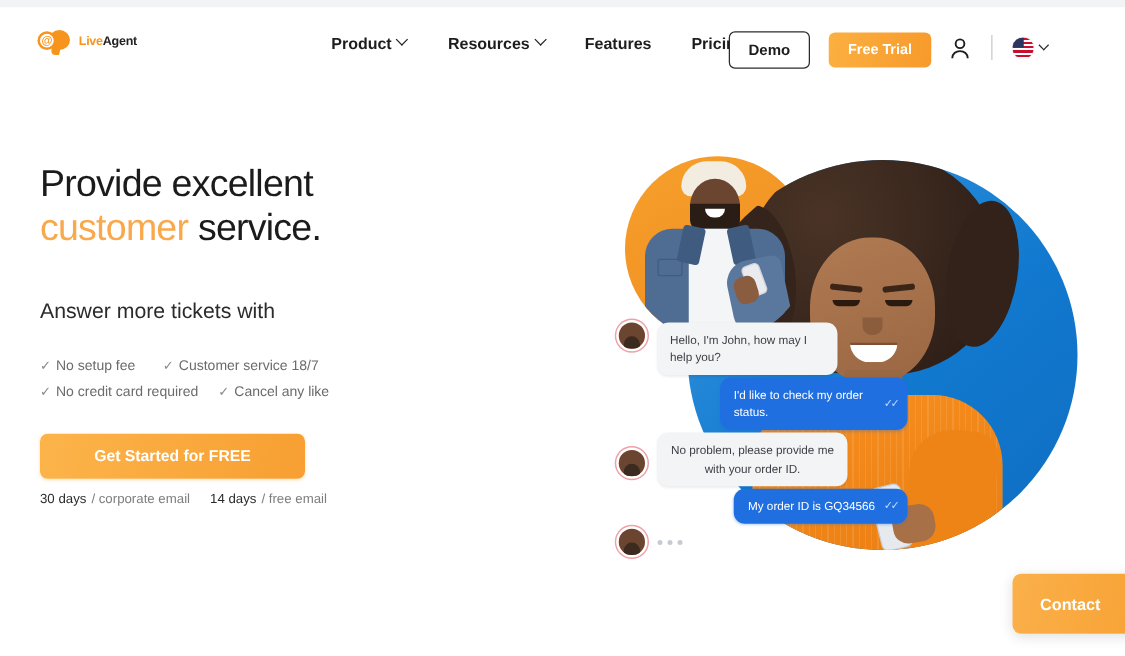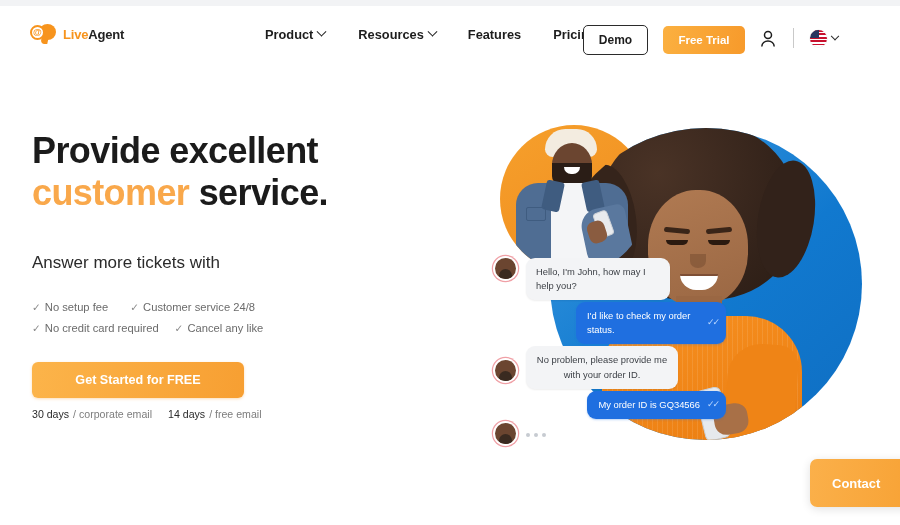--- a/index.html
+++ b/index.html
@@ -78,21 +78,21 @@
     background: #ffffff;
     display: flex;
     align-items: center;
     justify-content: center;
     font-size: 9px;
     font-weight: 700;
     color: #f7941d;
     line-height: 1;
   }
   .logo-text {
-    font-size: 13px;
+    font-size: 10px;
     letter-spacing: -0.2px;
     line-height: 1;
   }
   .logo-live { color: #f7941d; font-weight: 700; }
   .logo-agent { color: #232323; font-weight: 700; }
 
   .nav {
     position: absolute;
     left: 265px;
     top: 21px;
@@ -216,22 +216,22 @@
   }
 
   
   .hero-left {
     position: absolute;
     left: 32px;
     top: 130px;
     width: 430px;
   }
   .headline {
-    font-size: 36px;
-    font-weight: 700;
+    font-size: 30px;
+    font-weight: 400;
     line-height: 1.18;
     color: #1b1b1b;
     letter-spacing: -0.6px;
   }
   .headline .hl-accent { color: #f9a84b; }
 
   .subhead {
     margin-top: 35px;
     font-size: 17px;
     line-height: 1.48;
@@ -721,21 +721,21 @@
 
     <div class="perks">
       <div class="perk-row">
         <span class="perk">
           <span class="tick">✓</span>
           <span>No setup fee</span>
         </span>
         <span class="perk-sp-a"></span>
         <span class="perk">
           <span class="tick">✓</span>
-          <span>Customer service 24/8</span>
+          <span>Customer service 18/7</span>
         </span>
       </div>
       <div class="perk-row">
         <span class="perk">
           <span class="tick">✓</span>
           <span>No credit card required</span>
         </span>
         <span class="perk-sp-b"></span>
         <span class="perk">
           <span class="tick">✓</span>

